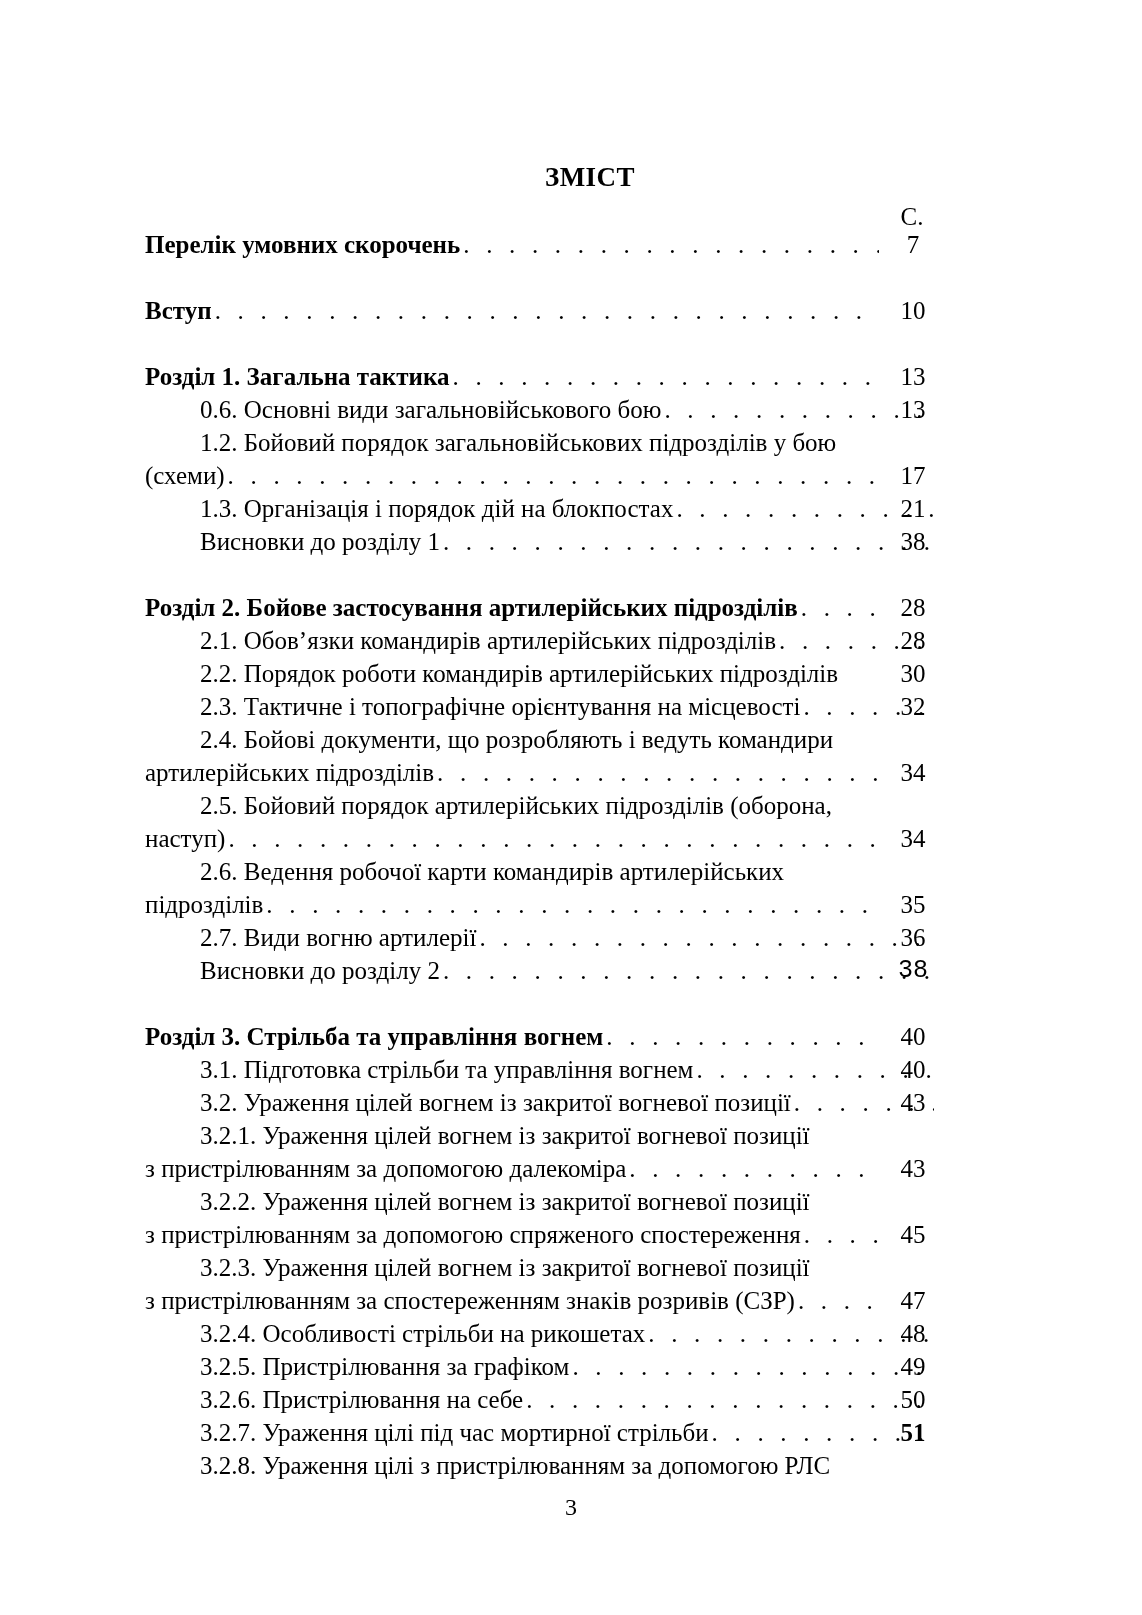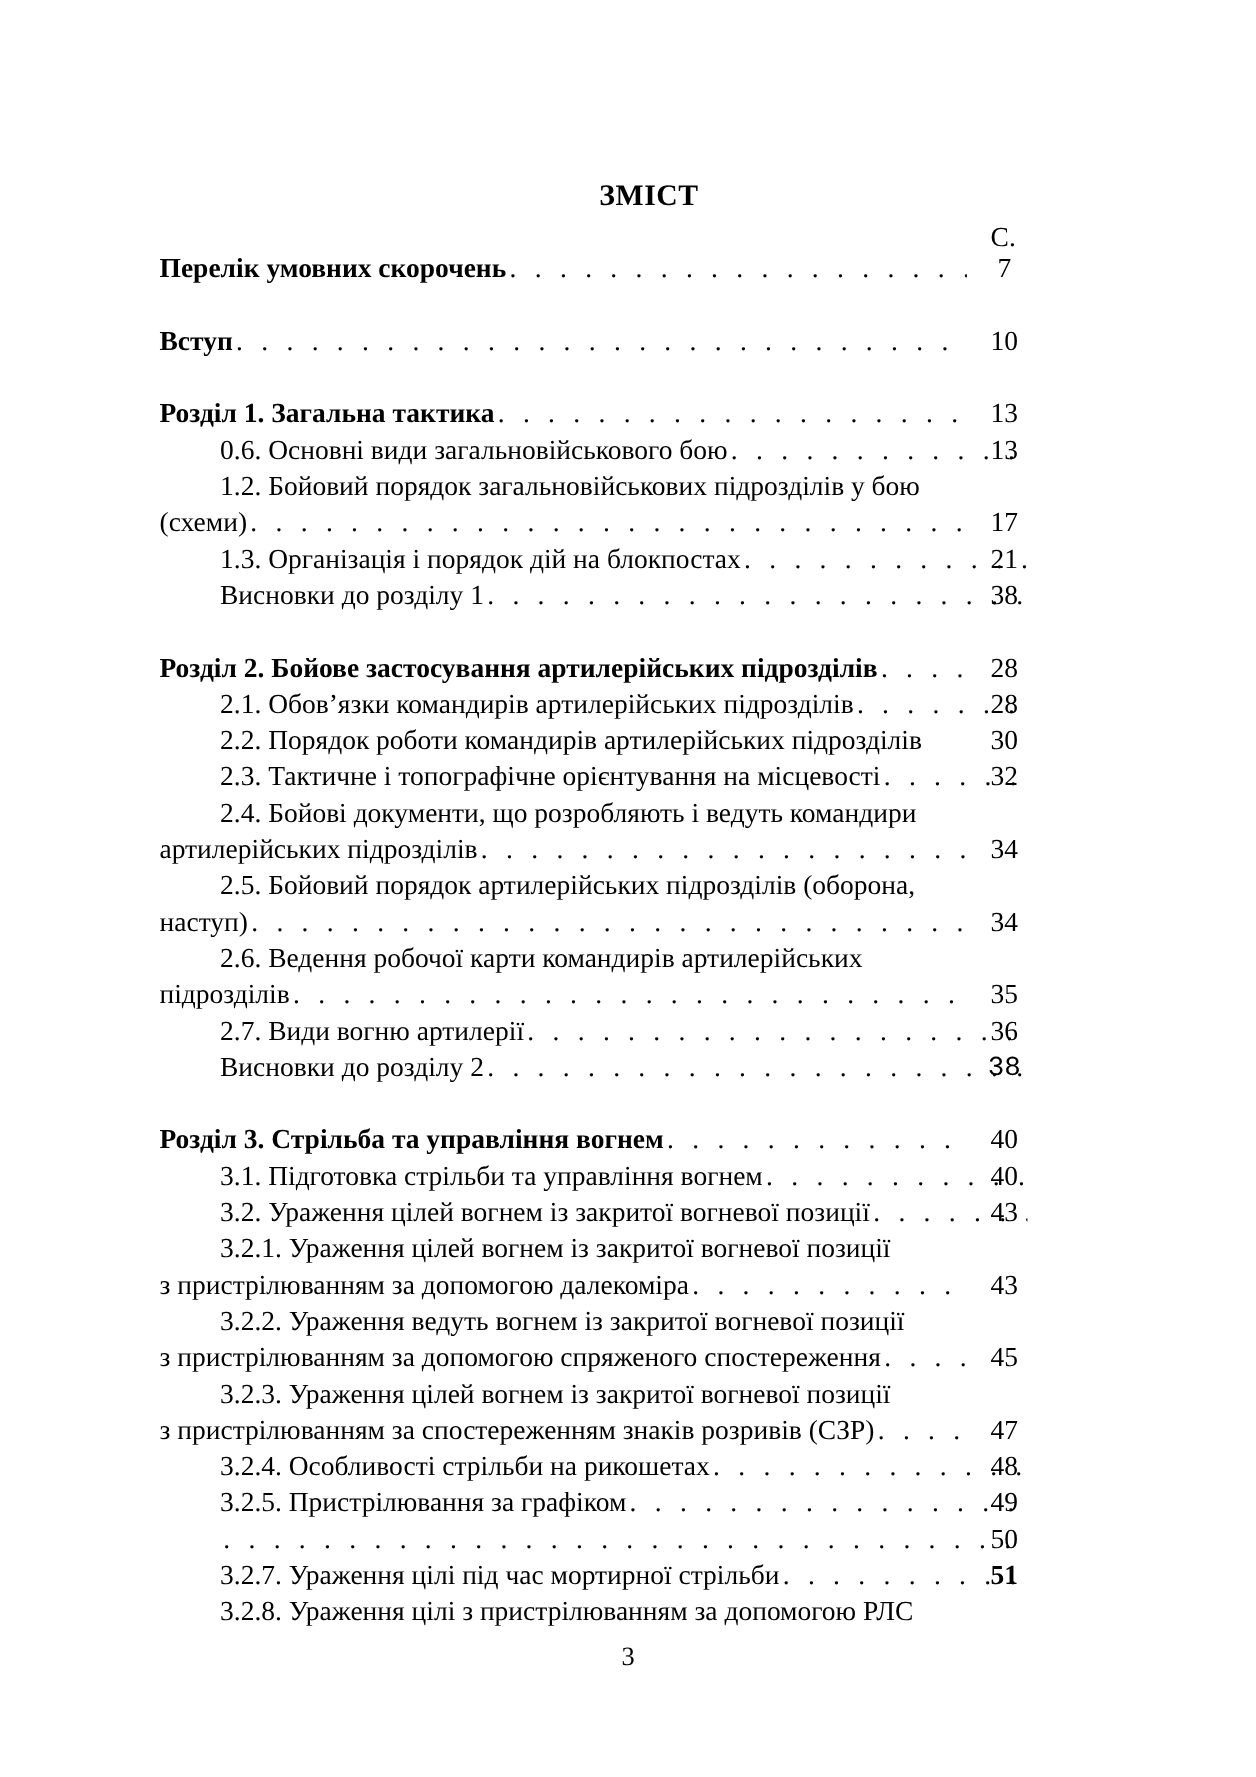--- a/index.html
+++ b/index.html
@@ -271,21 +271,21 @@
       </div>
       <div class="entry level-sub">
         <span class="ln first">3.2.1. Ураження цілей вогнем із закритої вогневої позиції</span>
         <div class="tail">
           <span class="txt">з пристрілюванням за допомогою далекоміра</span>
           <span class="leader"></span>
         </div>
         <span class="pageno" style="top: 33px;">43</span>
       </div>
       <div class="entry level-sub">
-        <span class="ln first">3.2.2. Ураження ведуть вогнем із закритої вогневої позиції</span>
+        <span class="ln first">3.2.2. Ураження цілей вогнем із закритої вогневої позиції</span>
         <div class="tail">
           <span class="txt">з пристрілюванням за допомогою спряженого спостереження</span>
           <span class="leader"></span>
         </div>
         <span class="pageno" style="top: 33px;">45</span>
       </div>
       <div class="entry level-sub">
         <span class="ln first">3.2.3. Ураження цілей вогнем із закритої вогневої позиції</span>
         <div class="tail">
           <span class="txt">з пристрілюванням за спостереженням знаків розривів (СЗР)</span>
@@ -302,20 +302,21 @@
       </div>
       <div class="entry level-sub">
         <div class="tail first">
           <span class="txt">3.2.5. Пристрілювання за графіком</span>
           <span class="leader"></span>
         </div>
         <span class="pageno" style="top: 0px;">49</span>
       </div>
       <div class="entry level-sub">
         <div class="tail first">
+          <span class="txt">3.2.6. Пристрілювання на себе</span>
           <span class="leader"></span>
         </div>
         <span class="pageno" style="top: 0px;">50</span>
       </div>
       <div class="entry level-sub">
         <div class="tail first">
           <span class="txt">3.2.7. Ураження цілі під час мортирної стрільби</span>
           <span class="leader"></span>
         </div>
         <span class="pageno" style="top: 0px; font-weight: bold;">51</span>

